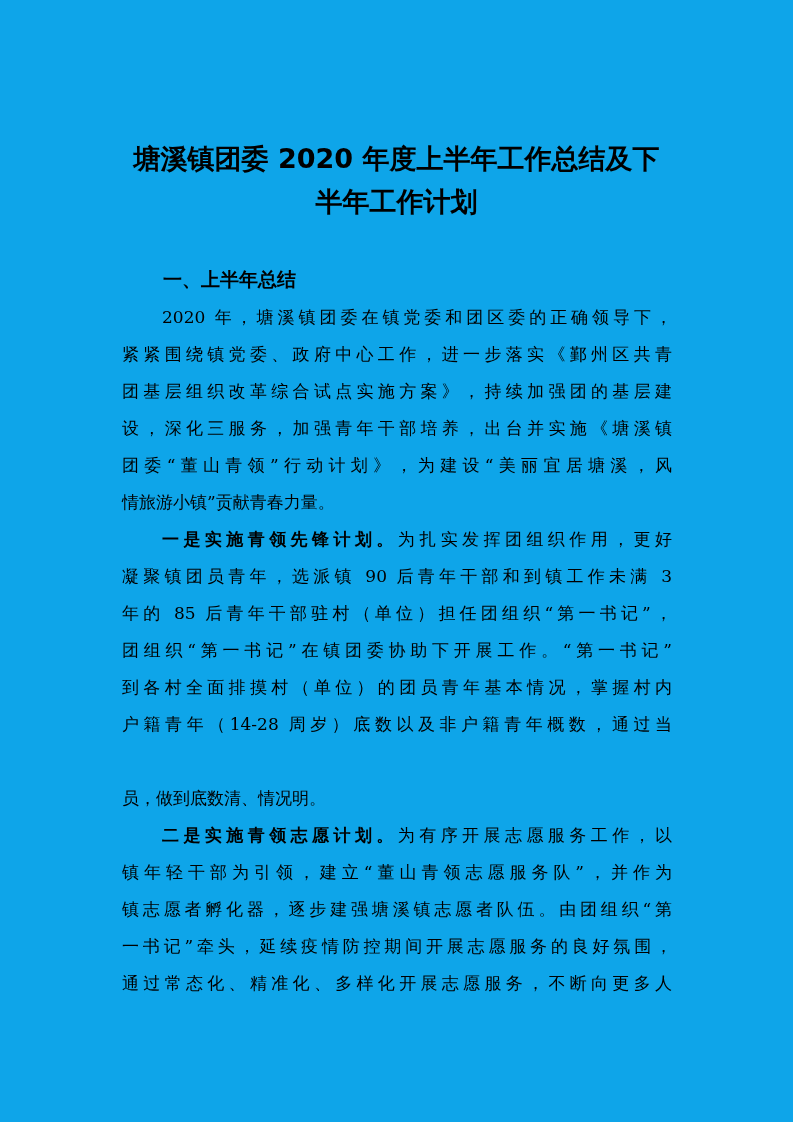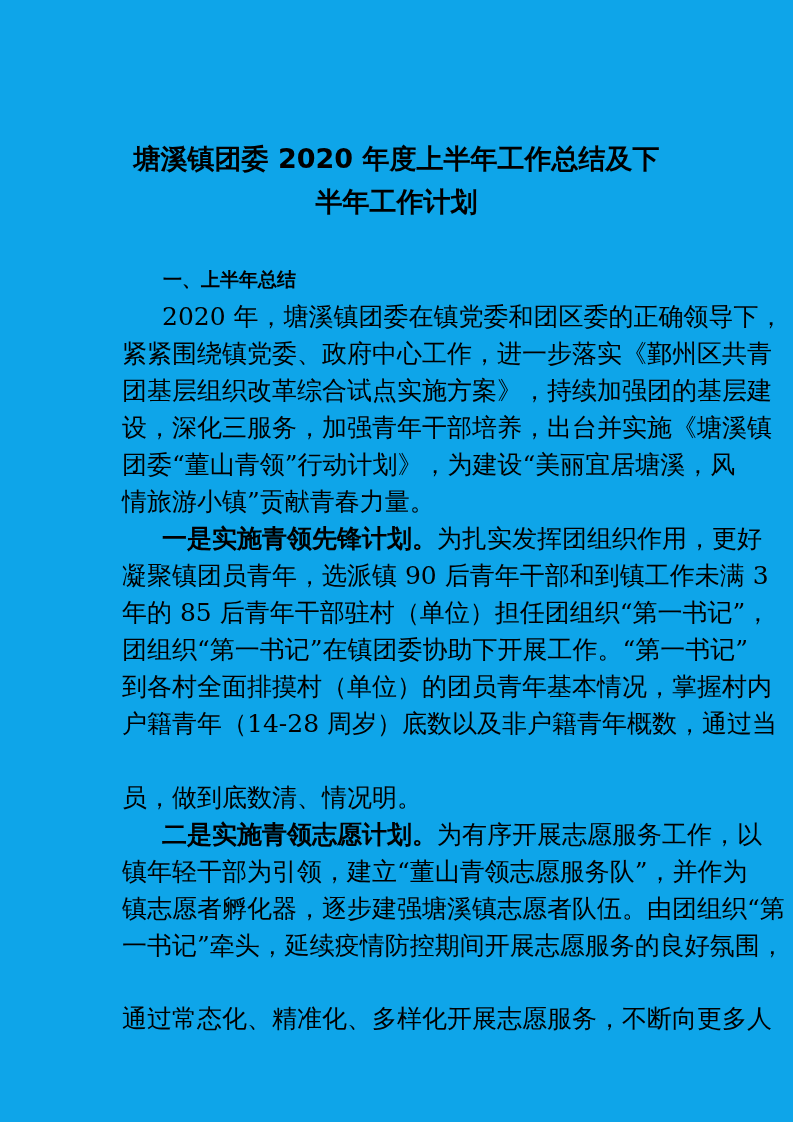--- a/index.html
+++ b/index.html
@@ -44,21 +44,21 @@
       font-family: "DejaVu Sans", "Liberation Sans", sans-serif;
       font-weight: bold;
       font-size: 19px;
       line-height: 28px;
       white-space: nowrap;
     }
     .line {
       position: absolute;
       left: 122px;
       width: 550px;
-      font-size: 25px;
+      font-size: 17px;
       line-height: 28px;
       white-space: nowrap;
       text-align: justify;
       text-align-last: justify;
       font-family: "DejaVu Serif", "Liberation Serif", serif;
     }
     .line.indent {
       left: 162px;
       width: 510px;
     }
@@ -91,15 +91,15 @@
   <div class="line" style="top:599px;">年的 85 后青年干部驻村（单位）担任团组织“第一书记”，</div>
   <div class="line" style="top:636px;">团组织“第一书记”在镇团委协助下开展工作。“第一书记”</div>
   <div class="line" style="top:673px;">到各村全面排摸村（单位）的团员青年基本情况，掌握村内</div>
   <div class="line" style="top:710px;">户籍青年（14-28 周岁）底数以及非户籍青年概数，通过当</div>
   <div class="line last" style="top:784px;">员，做到底数清、情况明。</div>
 
   <div class="line indent" style="top:821px;"><span class="lead-bold">二是实施青领志愿计划。</span><span>为有序开展志愿服务工作，以</span></div>
   <div class="line" style="top:858px;">镇年轻干部为引领，建立“董山青领志愿服务队”，并作为</div>
   <div class="line" style="top:895px;">镇志愿者孵化器，逐步建强塘溪镇志愿者队伍。由团组织“第</div>
   <div class="line" style="top:932px;">一书记”牵头，延续疫情防控期间开展志愿服务的良好氛围，</div>
-  <div class="line" style="top:969px;margin-top:36px;">通过常态化、精准化、多样化开展志愿服务，不断向更多人</div>
+  <div class="line" style="top:969px;">通过常态化、精准化、多样化开展志愿服务，不断向更多人</div>
 
 </div>
 
 </body></html>

